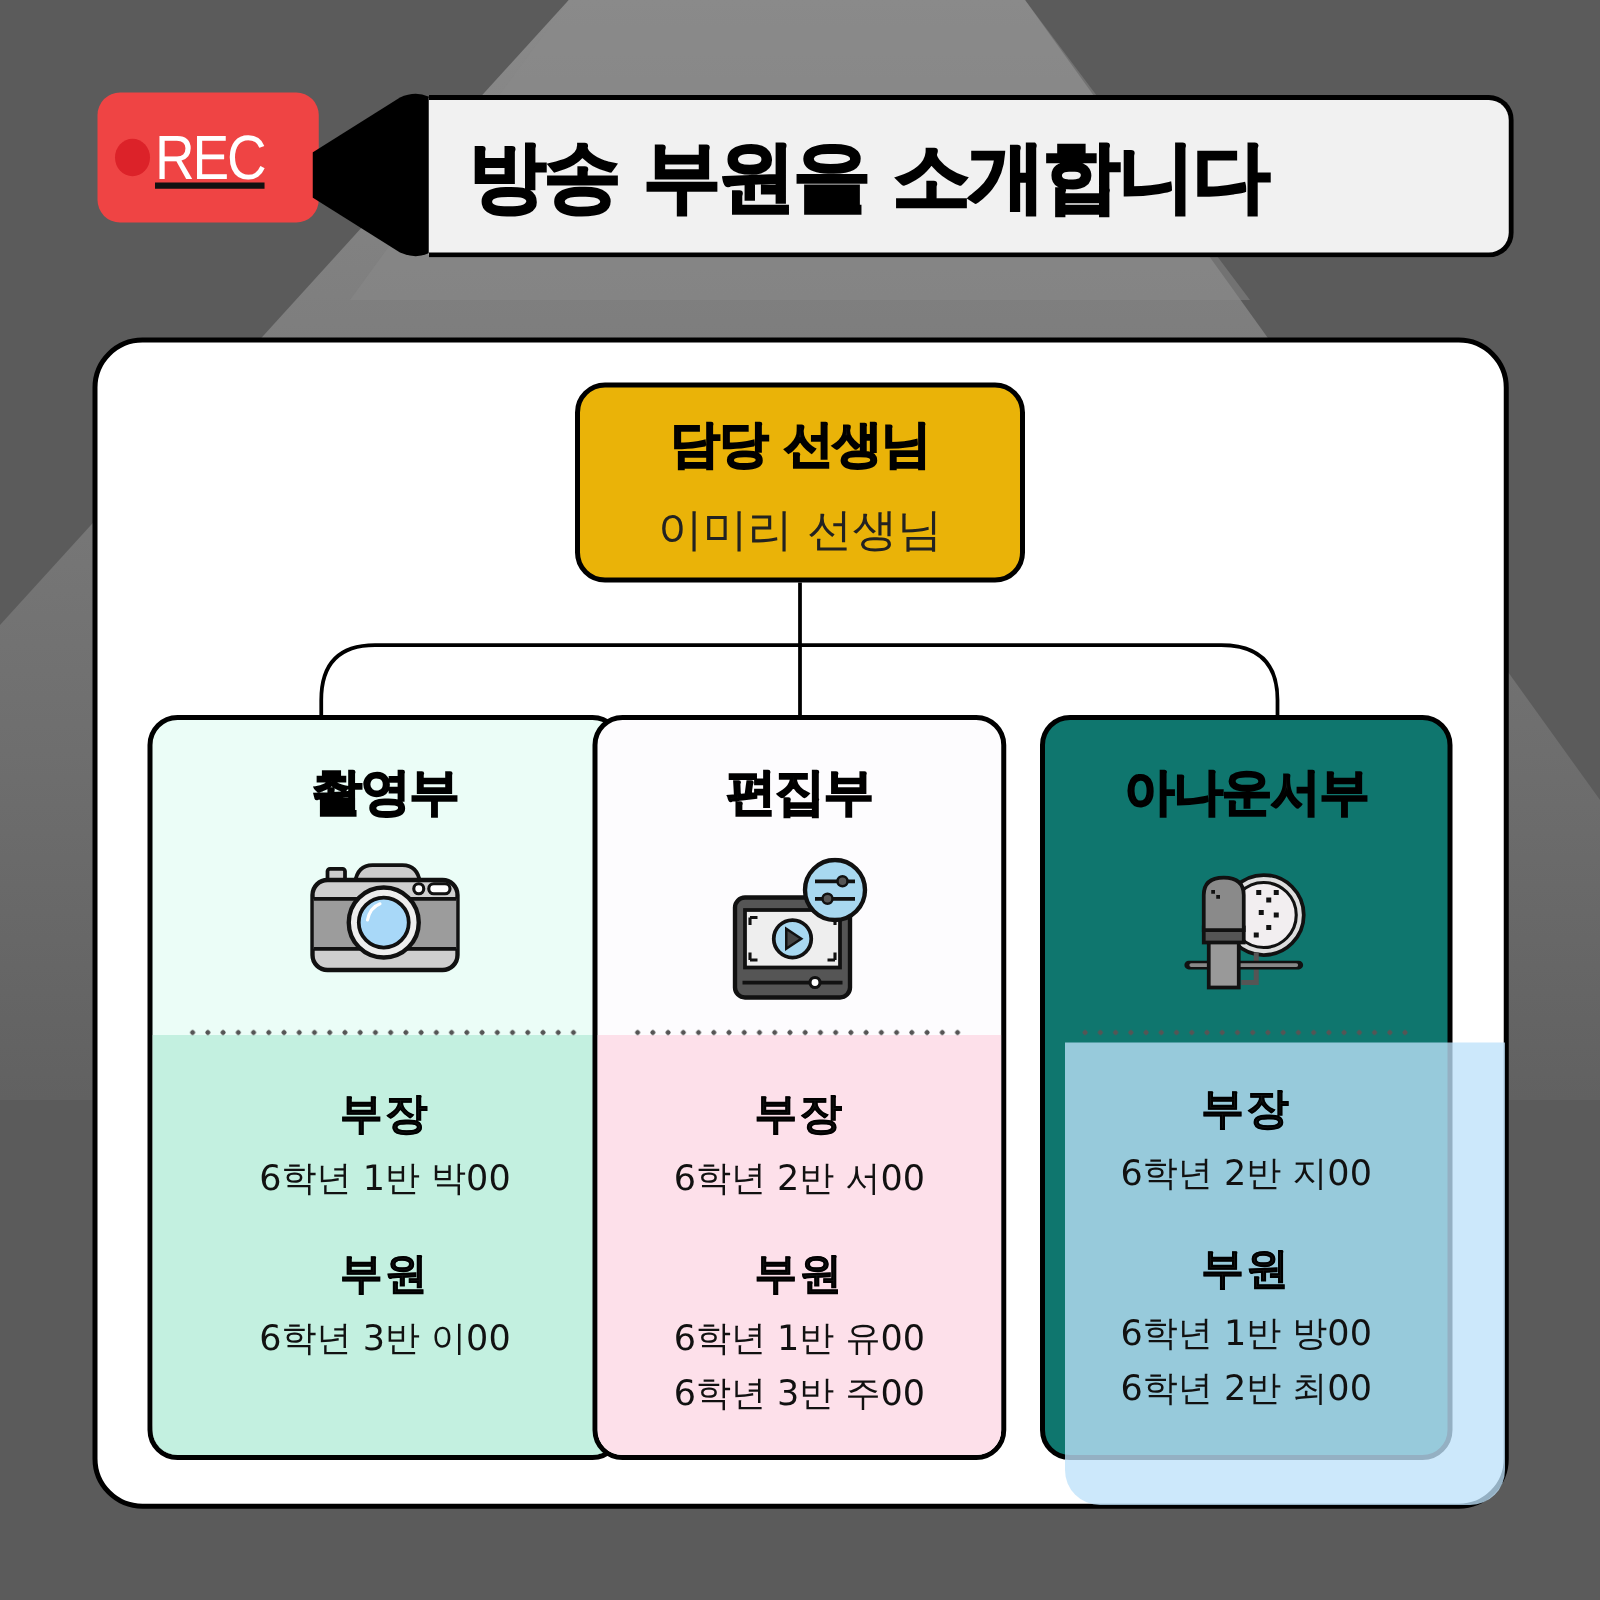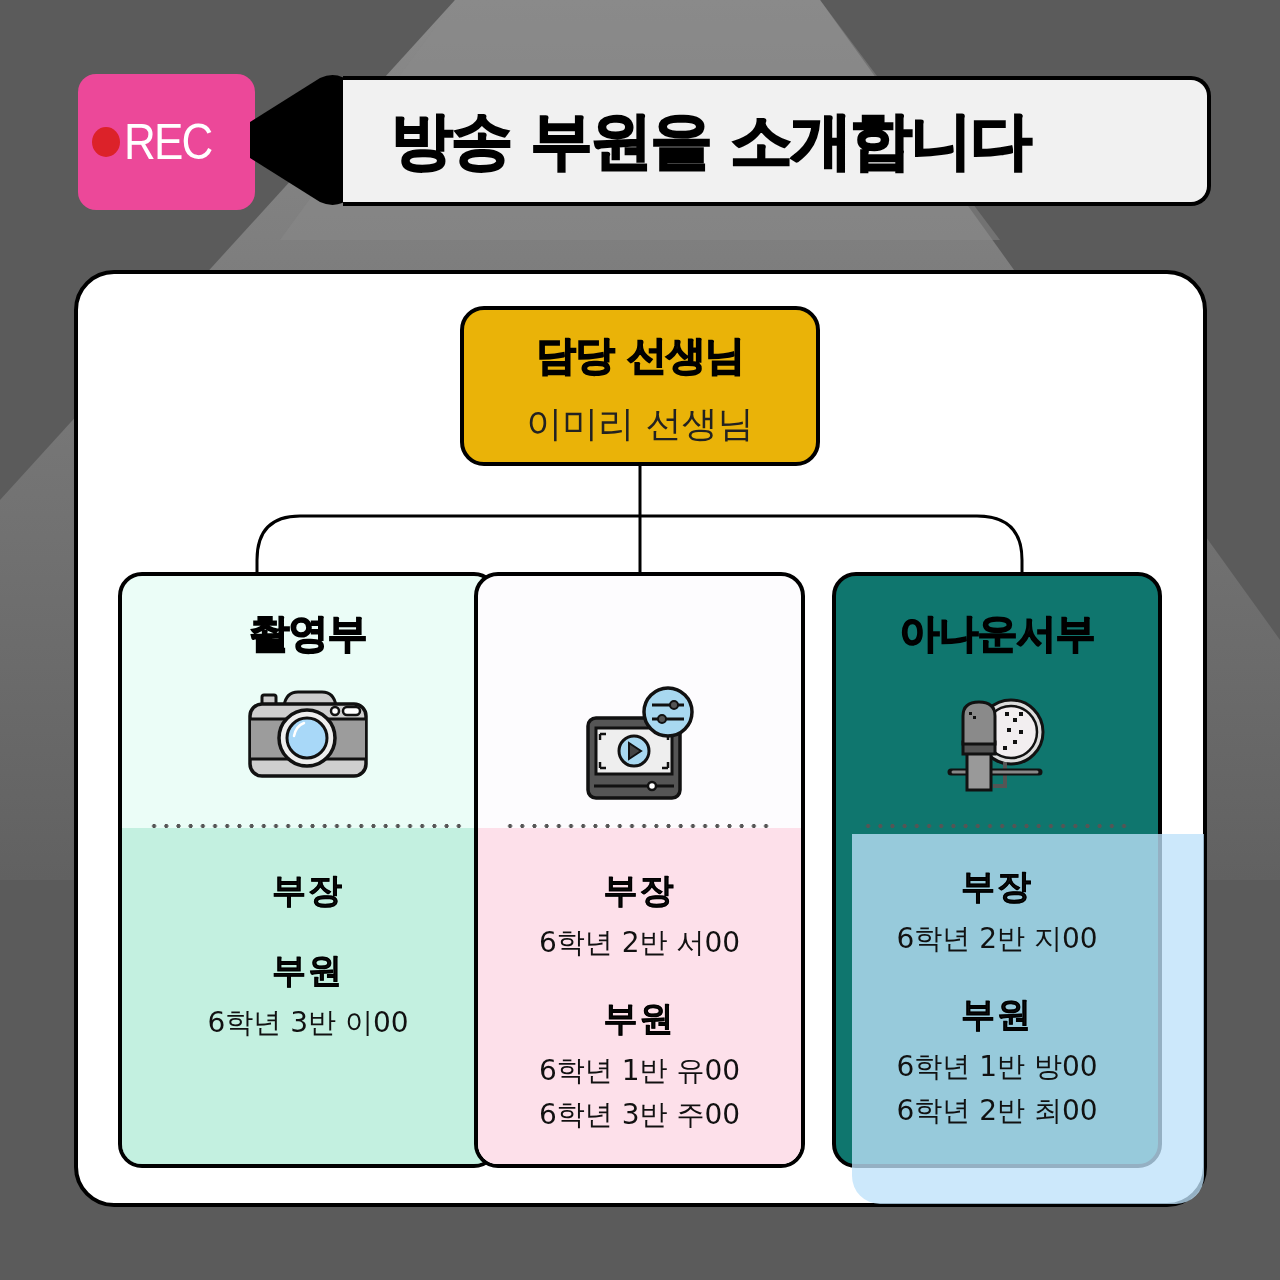--- a/index.html
+++ b/index.html
@@ -9,41 +9,41 @@
     background: #5b5b5b;
     font-family: "DejaVu Sans", "Liberation Sans", sans-serif;
     color: #111;
   }
   .spotlight {
     position: absolute; inset: 0;
     pointer-events: none;
   }
   
   .rec-body {
-    position: absolute; left: 78px; top: 74px; width: 177px; height: 136px;
-    background: #ec4899; border-radius: 18px;
-    display: flex; align-items: center; padding-left: 14px;
+    position: absolute; left: 78px; top: 74px; width: 177px; height: 104px;
+    background: #ef4444; border-radius: 18px;
+    display: flex; align-items: center; padding-left: 14px; text-decoration: underline;
   }
   .rec-dot {
     width: 28px; height: 30px; border-radius: 50%; background: #dc2229;
     margin-right: 4px;
   }
   .rec-text {
     color: #fff; font-family: "Liberation Sans", sans-serif;
     font-size: 50px; letter-spacing: -2px; transform: scaleX(0.88);
     transform-origin: left center;
   }
   .rec-lens {
     position: absolute; left: 250px; top: 74px; width: 105px; height: 132px;
   }
   .title-bar {
     position: absolute; left: 343px; top: 76px; width: 868px; height: 130px;
     background: #f1f1f1; border: 4px solid #000; border-left: none;
     border-radius: 0 20px 20px 0;
-    display: flex; align-items: center; padding-left: 48px;
+    display: flex; align-items: center; padding-left: 32px;
   }
   .title-text {
     font-size: 62px; font-weight: 900; letter-spacing: -2px; color: #000;
     font-family: "DejaVu Sans", sans-serif;
     -webkit-text-stroke: 2px #000;
   }
   
   .panel {
     position: absolute; left: 74px; top: 270px; width: 1133px; height: 937px;
     background: #fff; border: 4px solid #000; border-radius: 40px;
@@ -152,27 +152,29 @@
       <circle cx="61" cy="52" r="28" fill="#eee" stroke="#111" stroke-width="3.5"></circle>
       <circle cx="61" cy="52" r="20" fill="#a8d8f8" stroke="#111" stroke-width="3"></circle>
       <path d="M48,50 Q50,40 58,37" stroke="#fff" stroke-width="2.5" fill="none" stroke-linecap="round"></path>
       <circle cx="89" cy="25" r="4" fill="#fff" stroke="#111" stroke-width="2.5"></circle>
       <rect x="97" y="21" width="17" height="8" rx="4" fill="#fff" stroke="#111" stroke-width="2.5"></rect>
     </svg>
     <div class="dots"></div>
   </div>
   <div class="card-bottom">
     <div class="role">부장</div>
+    <div class="person">6학년 1반 박00</div>
     <div class="role member">부원</div>
     <div class="person">6학년 3반 이00</div>
   </div>
 </div>
 
 <div class="card c2">
   <div class="card-top">
+    <div class="card-title">편집부</div>
     <svg class="card-icon" width="116" height="116" viewBox="0 0 116 116" style="top:110px;">
       <rect x="6" y="32" width="92" height="80" rx="8" fill="#555" stroke="#111" stroke-width="3.5"></rect>
       <rect x="14" y="42" width="76" height="46" fill="#eee" stroke="#111" stroke-width="3"></rect>
       <path d="M18,48 L18,54 M18,48 L24,48 M86,48 L86,54 M18,82 L18,76 M18,82 L24,82 M86,82 L86,76 M86,82 L80,82" stroke="#111" stroke-width="2.5" fill="none"></path>
       <circle cx="52" cy="65" r="15" fill="#a8d8f0" stroke="#111" stroke-width="3"></circle>
       <path d="M47,57 L59,65 L47,73 Z" fill="#444" stroke="#111" stroke-width="2"></path>
       <line x1="12" y1="100" x2="92" y2="100" stroke="#111" stroke-width="3"></line>
       <circle cx="70" cy="100" r="4" fill="#fff" stroke="#111" stroke-width="2.5"></circle>
       <circle cx="86" cy="26" r="24" fill="#a8d8f0" stroke="#111" stroke-width="3.5"></circle>
       <line x1="70" y1="19" x2="102" y2="19" stroke="#111" stroke-width="3"></line>

